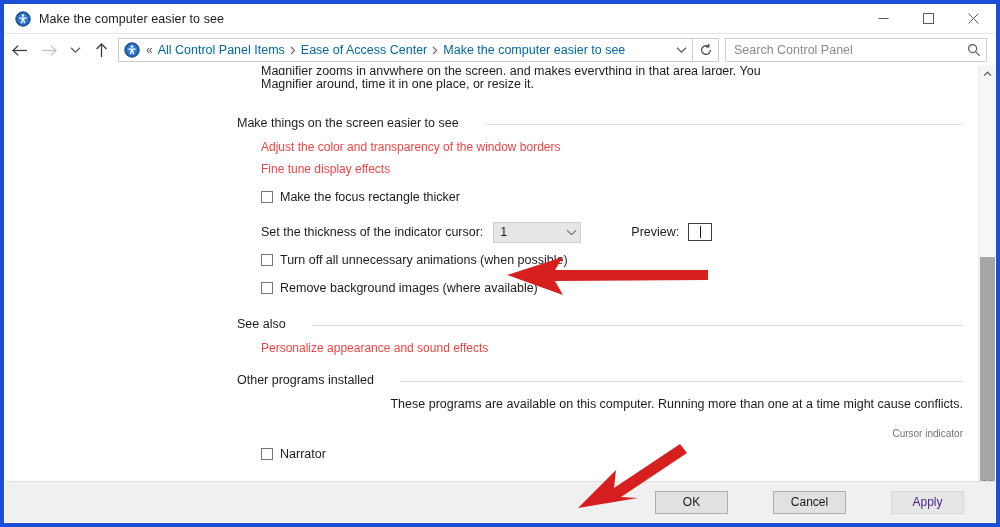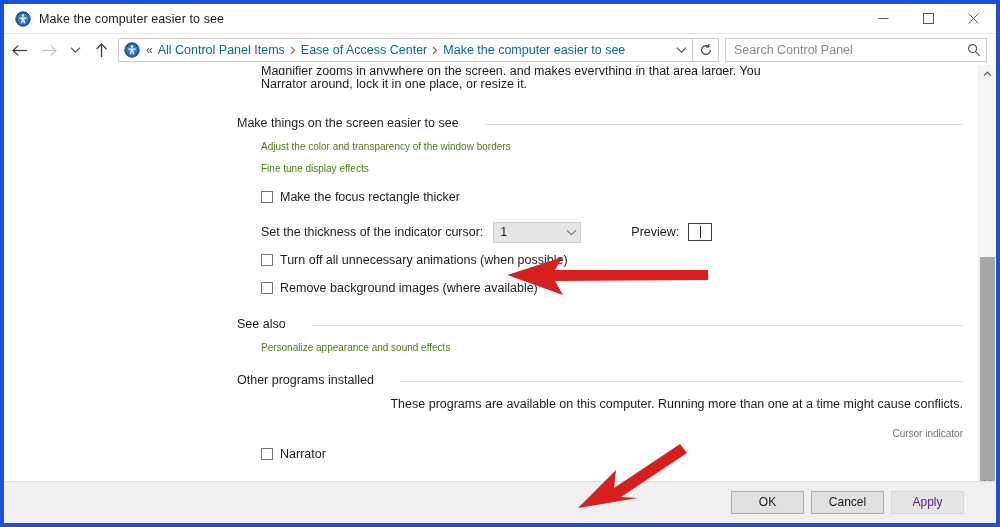--- a/index.html
+++ b/index.html
@@ -227,22 +227,22 @@
     background: #dcdcdc;
     margin-left: 7px;
     margin-top: 2px;
   }
   .group-body {
     padding-left: 24px;
     padding-top: 6px;
   }
   .link {
     display: block;
-    font-size: 10px;
-    color: #4d7c0f;
+    font-size: 12px;
+    color: #ef4444;
     line-height: 22px;
     text-decoration: none;
     width: fit-content;
   }
   .link.underlined { text-decoration: underline; }
 
   .cb-row {
     display: flex;
     align-items: center;
     height: 22px;
@@ -368,20 +368,21 @@
     left: 1px;
     right: 1px;
     bottom: 1px;
     height: 40px;
     background: #f0f0f0;
     border-top: 1px solid #dfdfdf;
     display: flex;
     align-items: center;
     justify-content: flex-end;
     padding-right: 31px;
+    gap: 38px;
   }
   .dlg-btn {
     width: 73px;
     height: 23px;
     border: 1px solid #adadad;
     background: #e1e1e1;
     font-family: "Liberation Sans", sans-serif;
     font-size: 12px;
     color: #1a1a1a;
     margin-left: 7px;
@@ -517,21 +518,21 @@
         </svg>
       </span>
     </div>
   </div>
 
   <div class="content">
     <div class="pane">
 
       <p class="desc">
         <span class="clip-line">Magnifier zooms in anywhere on the screen, and makes everything in that area larger. You can move</span>
-        <span>Narrator around, lock it in one place, or resize it.</span>
+        <span>Magnifier around, time it in one place, or resize it.</span>
       </p>
 
       <div class="group">
         <div class="group-head">
           <span>Make things on the screen easier to see</span>
           <span class="rule"></span>
         </div>
         <div class="group-body">
           <a class="link" href="#">Adjust the color and transparency of the window borders</a>
           <a class="link" href="#">Fine tune display effects</a>

